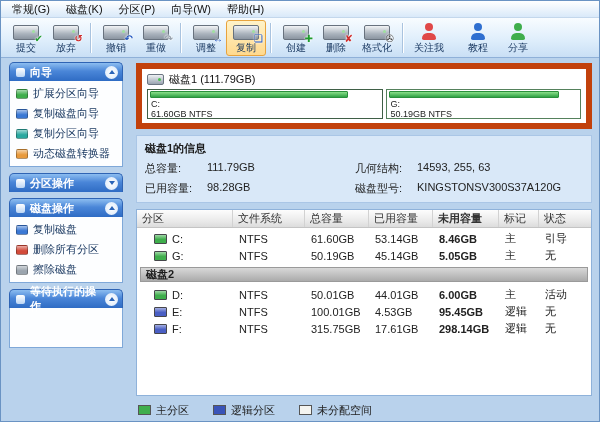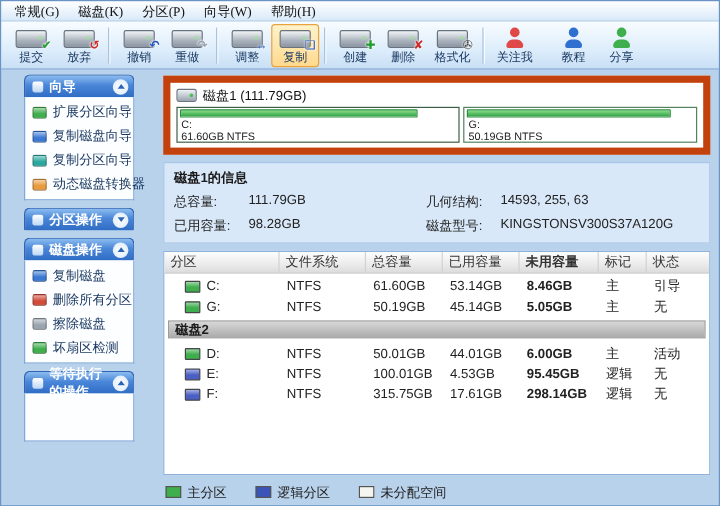--- a/index.html
+++ b/index.html
@@ -5,21 +5,21 @@
   * { margin:0; padding:0; box-sizing:border-box; }
   html,body { width:600px; height:422px; }
   body { font-family:"Liberation Sans","DejaVu Sans",sans-serif; font-size:11px; user-select:none; }
 
   .window { width:600px; height:422px; background:#b9d2ec; border:1px solid #6a93c3;
             display:flex; flex-direction:column; overflow:hidden; }
 
   
   .menubar { height:17px; flex:none; background:linear-gradient(#ffffff,#d9e9f9);
              border-bottom:1px solid #c3d7ec; display:flex; align-items:center; padding-left:3px; }
-  .menu-item { padding:1px 8px; color:#111; cursor:default;font-family:Liberation Serif, serif; }
+  .menu-item { padding:1px 8px; color:#111; cursor:default; }
 
   
   .toolbar { height:40px; flex:none; background:linear-gradient(#f8fcff,#ddedfb 60%,#c9dff5);
              border-bottom:1px solid #8fb0d8; display:flex; align-items:center; padding:1px 5px; }
   .tool { min-width:40px; padding:1px 5px 0; display:flex; flex-direction:column; align-items:center;
           border:1px solid transparent; border-radius:3px; }
   .tool.sel { background:linear-gradient(#fff3c9,#ffd98e); border:1px solid #e8a33d; }
   .tlabel { font-size:10px; color:#17365f; white-space:nowrap; margin-top:1px; }
   .sep { width:0; height:30px; border-left:1px solid #a9c3df; border-right:1px solid #ffffff; margin:0 4px; }
   .drive { width:26px; height:15px; margin-top:3px; position:relative; border-radius:2px;
@@ -33,21 +33,21 @@
   .person { width:20px; height:17px; position:relative; margin-top:2px; }
   .person::before { content:""; position:absolute; left:6px; top:0; width:8px; height:8px;
                     border-radius:50%; background:var(--pc,#2f6fd0); }
   .person::after { content:""; position:absolute; left:3px; bottom:0; width:14px; height:7px;
                    border-radius:6px 6px 2px 2px; background:var(--pc,#2f6fd0); }
 
   
   .content { flex:1; display:flex; min-height:0; }
 
   
-  .sidebar { width:130px; min-width:130px; padding:4px 19px; display:flex; flex-direction:column;
+  .sidebar { width:130px; min-width:130px; padding:4px 8px; display:flex; flex-direction:column;
              gap:6px; overflow:hidden; }
   .sec-header { height:19px; flex:none; border-radius:5px 5px 0 0; border:1px solid #2f64b4; border-bottom:none;
                 background:linear-gradient(#8cbdf0,#4a86d8 45%,#2f6cc4); color:#fff; font-weight:bold;
                 display:flex; align-items:center; justify-content:space-between; padding:0 4px 0 6px; }
   .hleft { display:flex; align-items:center; }
   .hicon { width:9px; height:9px; border-radius:2px; background:linear-gradient(#ffffff,#bcd6f5);
            margin-right:5px; flex:none; }
   .chev { width:13px; height:13px; border-radius:50%; background:radial-gradient(#ffffff,#d7e7fa);
           display:flex; align-items:center; justify-content:center; flex:none; }
   .tri-up { width:0; height:0; border-left:3px solid transparent; border-right:3px solid transparent;
@@ -263,24 +263,20 @@
             <span>复制磁盘</span>
           </div>
           <div class="side-item">
             <span class="sicon c-red"></span>
             <span>删除所有分区</span>
           </div>
           <div class="side-item">
             <span class="sicon c-gray"></span>
             <span>擦除磁盘</span>
           </div>
-          <div class="side-item">
-            <span class="sicon c-green"></span>
-            <span>坏扇区检测</span>
-          </div>
         </div>
       </div>
 
       <div class="section">
         <div class="sec-header">
           <span class="hleft">
               <span class="hicon"></span>
             <span>等待执行的操作</span>
             </span>
           <span class="chev">

